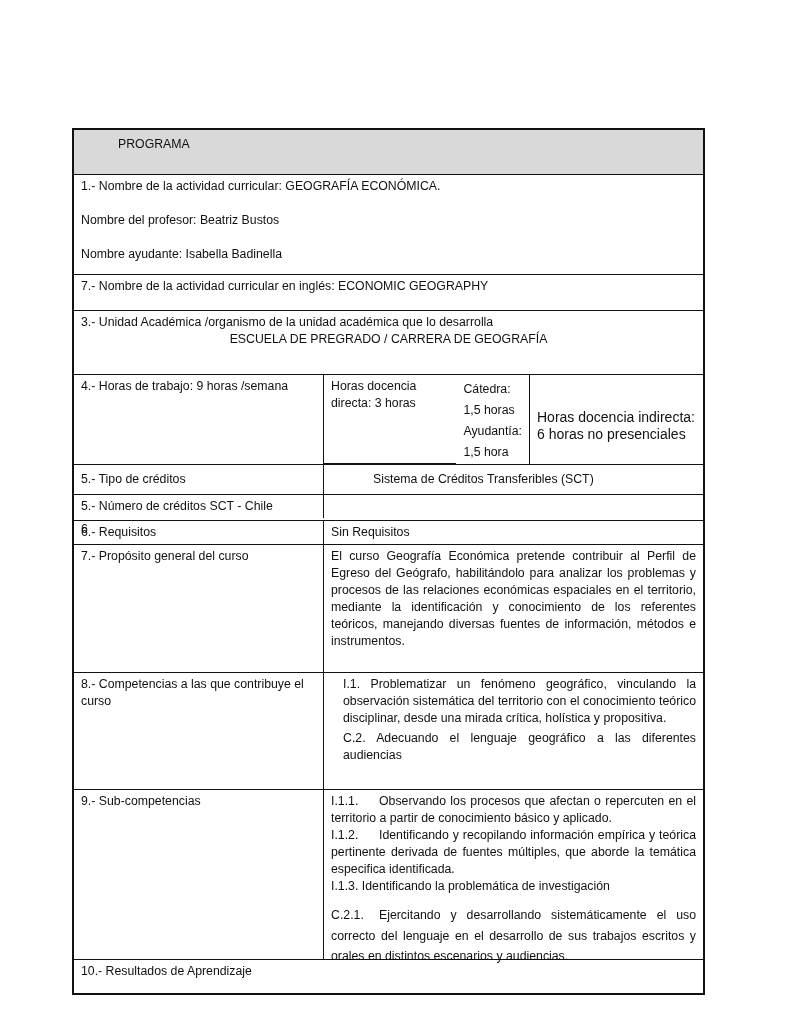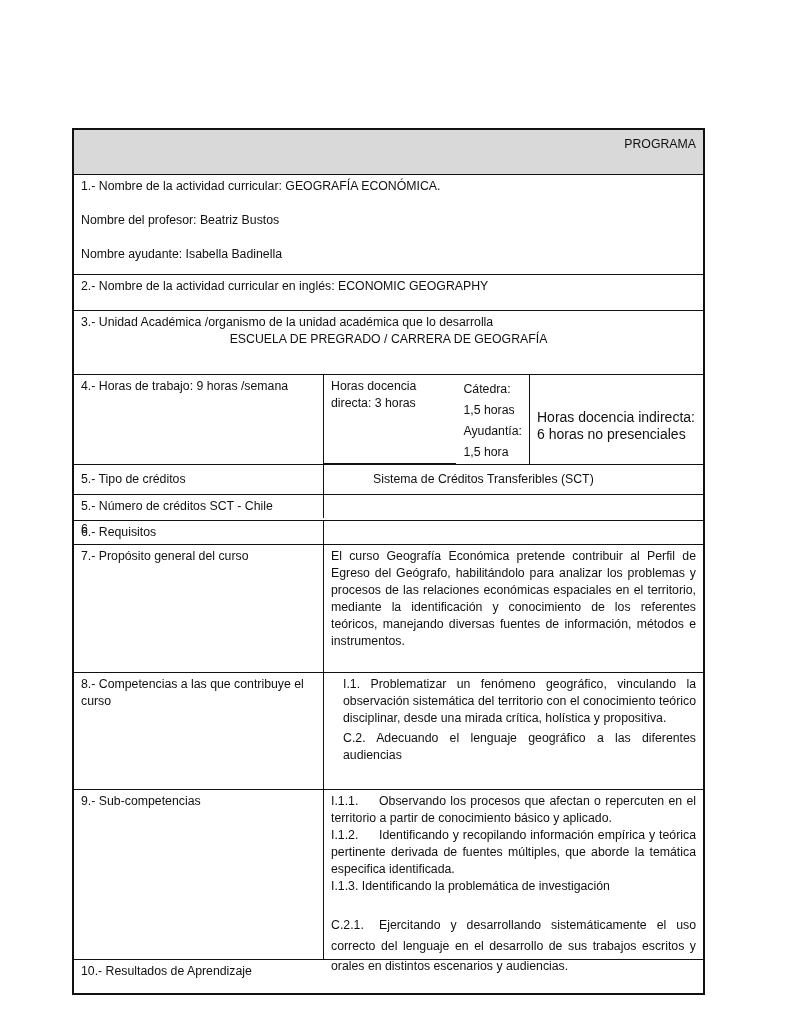--- a/index.html
+++ b/index.html
@@ -7,21 +7,21 @@
          font-family: "Liberation Sans", sans-serif; color: #111; }
   .page { position: absolute; left: 0; top: 0; width: 800px; height: 1035px; background: #fff; }
   .tbl { position: absolute; left: 72px; top: 128px; width: 633px;
          border: 2px solid #111; box-sizing: border-box; }
   .row { display: flex; border-top: 1.5px solid #111; box-sizing: border-box; }
   .row:first-child { border-top: none; }
   .cell { box-sizing: border-box; padding: 3px 7px; font-size: 12.3px; line-height: 17px; }
   .c1 { width: 250px; border-right: 1.5px solid #111; }
   .c2 { flex: 1; }
   .full { width: 100%; }
-  .hdr { background: #d9d9d9; height: 44px; text-align: right; padding-top: 6px; padding-left: 44px; }
+  .hdr { background: #d9d9d9; height: 44px; text-align: left; padding-top: 6px; padding-left: 44px; }
   .just { text-align: justify; }
   .p { margin: 0; }
   .gap { height: 17px; }
   .center { text-align: center; }
   .sub { display: flex; flex: 1; }
   .sub-mid { width: 205px; border-right: 1.5px solid #111; display: flex; flex-direction: row; }
   .sub-mid .top { border-bottom: 1.5px solid #111; padding: 3px 7px; font-size: 12.3px; line-height: 17px; }
   .sub-mid .bot { padding: 4px 7px; font-size: 12.3px; line-height: 21px; flex: 1; }
   .sub-right { flex: 1; padding: 3px 7px; font-size: 14px; line-height: 17px; margin-top: 31px; }
   .tab { display: inline-block; width: 48px; }
@@ -41,21 +41,21 @@
       <div class="cell full">
         <p class="p">1.- Nombre de la actividad curricular: GEOGRAFÍA ECONÓMICA.</p>
         <div class="gap"></div>
         <p class="p">Nombre del profesor: Beatriz Bustos</p>
         <div class="gap"></div>
         <p class="p">Nombre ayudante: Isabella Badinella</p>
       </div>
     </div>
 
     <div class="row" style="height:36px;">
-      <div class="cell full">2.- Nombre de la actividad curricular en inglés: ECONOMIC GEOGRAPHY</div>
+      <div class="cell full">7.- Nombre de la actividad curricular en inglés: ECONOMIC GEOGRAPHY</div>
     </div>
 
     <div class="row" style="height:64px;">
       <div class="cell full">
         <p class="p">3.- Unidad Académica /organismo de la unidad académica que lo desarrolla</p>
         <p class="p center">ESCUELA DE PREGRADO / CARRERA DE GEOGRAFÍA</p>
       </div>
     </div>
 
     <div class="row" style="height:90px;">
@@ -80,41 +80,42 @@
       <div class="cell c2" style="padding-top:6px;">Sistema de Créditos Transferibles (SCT)</div>
     </div>
 
     <div class="row" style="height:26px;flex-direction:column;">
       <div class="cell c1">5.- Número de créditos SCT - Chile</div>
       <div class="cell c2">6</div>
     </div>
 
     <div class="row" style="height:24px;">
       <div class="cell c1">6.- Requisitos</div>
+      <div class="cell c2">Sin Requisitos</div>
     </div>
 
     <div class="row" style="height:128px;">
       <div class="cell c1">7.- Propósito general del curso</div>
       <div class="cell c2 just">El curso Geografía Económica pretende contribuir al Perfil de Egreso del Geógrafo, habilitándolo para analizar los problemas y procesos de las relaciones económicas espaciales en el territorio, mediante la identificación y conocimiento de los referentes teóricos, manejando diversas fuentes de información, métodos e instrumentos.</div>
     </div>
 
     <div class="row" style="height:117px;gap:12px;">
       <div class="cell c1">8.- Competencias a las que contribuye el curso</div>
       <div class="cell c2 just">
         <p class="p" style="margin-bottom:3px;">I.1. Problematizar un fenómeno geográfico, vinculando la observación sistemática del territorio con el conocimiento teórico disciplinar, desde una mirada crítica, holística y propositiva.</p>
         <p class="p">C.2. Adecuando el lenguaje geográfico a las diferentes audiencias</p>
       </div>
     </div>
 
     <div class="row" style="height:170px;">
       <div class="cell c1">9.- Sub-competencias</div>
       <div class="cell c2 just">
         <p class="p"><span class="tab">I.1.1.</span><span>Observando los procesos que afectan o repercuten en el territorio a partir de conocimiento básico y aplicado.</span></p>
         <p class="p"><span class="tab">I.1.2.</span><span>Identificando y recopilando información empírica y teórica pertinente derivada de fuentes múltiples, que aborde la temática especifica identificada.</span></p>
-        <p class="p" style="margin-bottom:20px;"><span>I.1.3.</span> <span>Identificando la problemática de investigación</span></p>
+        <p class="p" style="margin-bottom:10px;"><span>I.1.3.</span> <span>Identificando la problemática de investigación</span></p>
         <p class="p lh20"><span class="tab">C.2.1.</span><span>Ejercitando y desarrollando sistemáticamente el uso correcto del lenguaje en el desarrollo de sus trabajos escritos y orales en distintos escenarios y audiencias.</span></p>
       </div>
     </div>
 
     <div class="row" style="height:34px;">
       <div class="cell full">10.- Resultados de Aprendizaje</div>
     </div>
 
   </div>
 </div>

